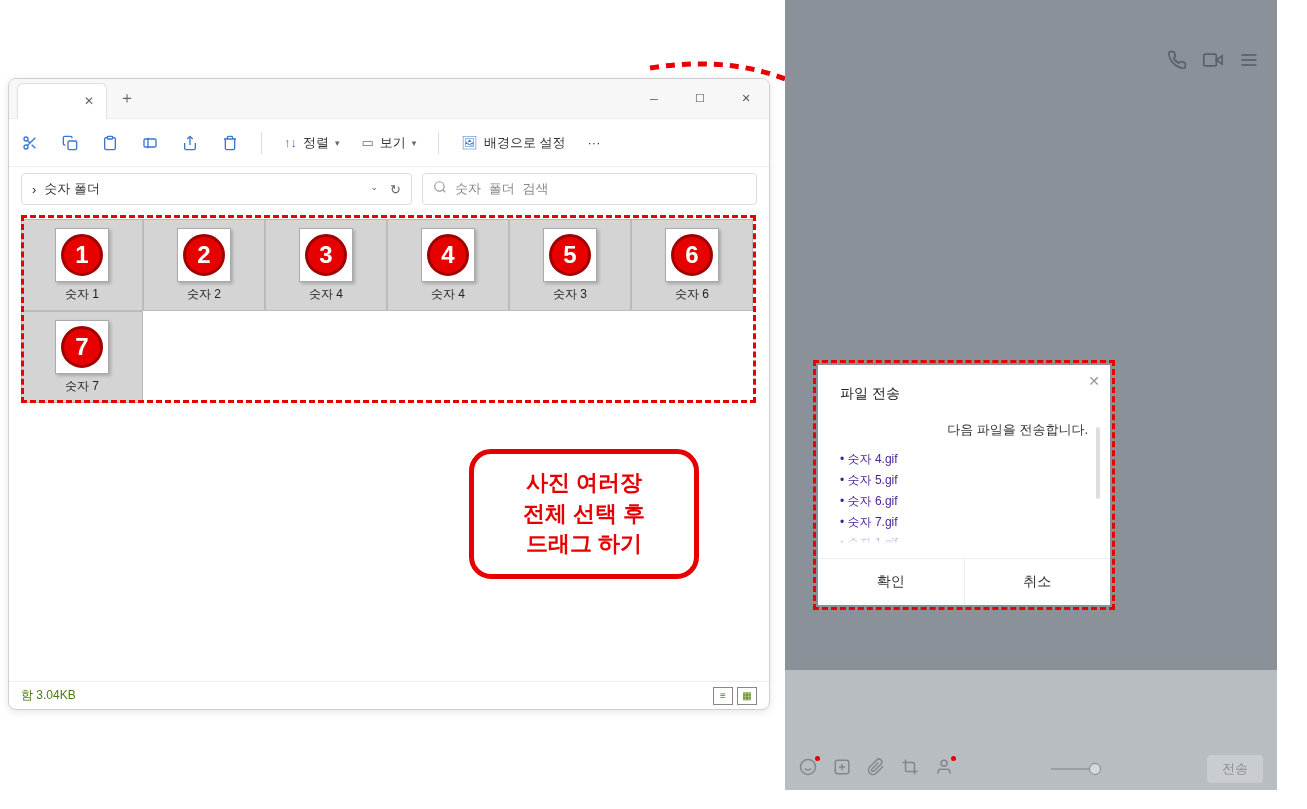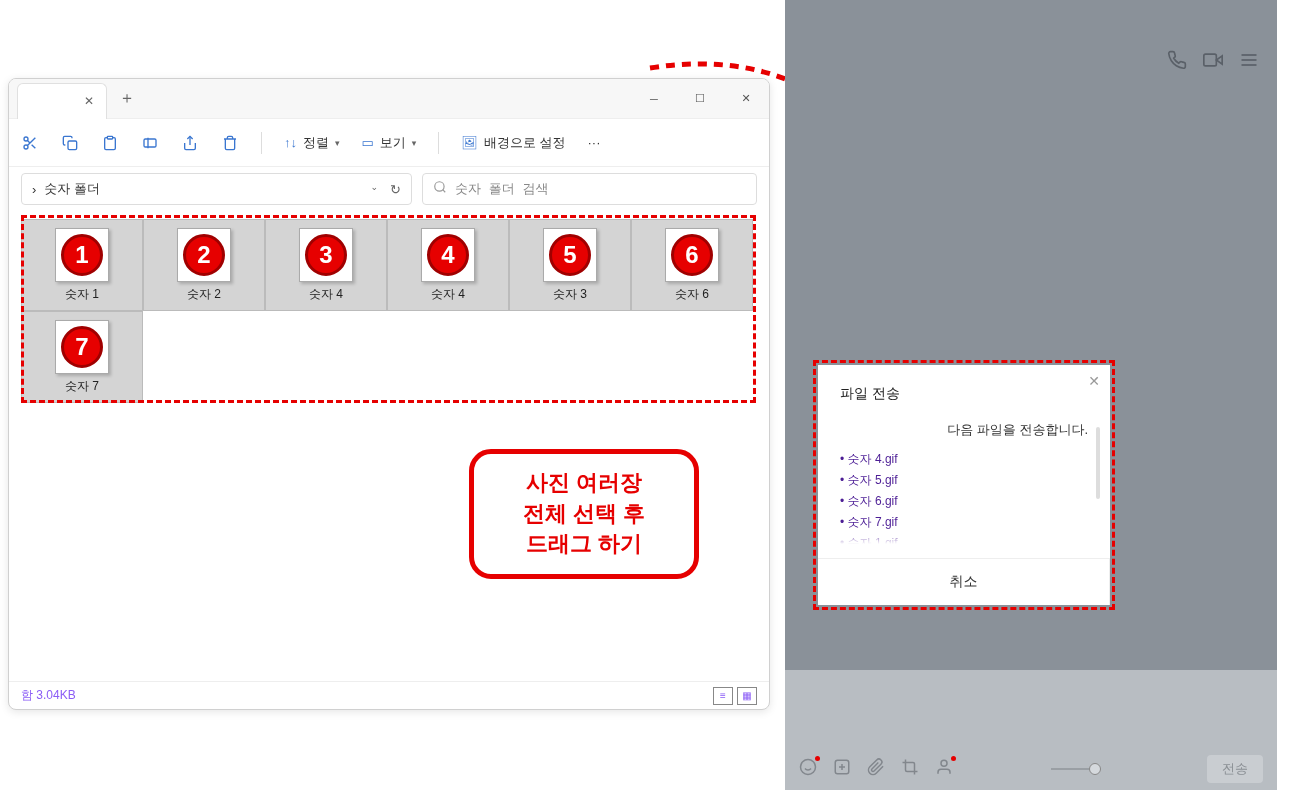--- a/index.html
+++ b/index.html
@@ -199,21 +199,21 @@
       position: absolute;
       bottom: 0;
       left: 0;
       right: 0;
       height: 28px;
       border-top: 1px solid #eee;
       display: flex;
       align-items: center;
       padding: 0 12px;
       font-size: 12px;
-      color: #8b5cf6;
+      color: #4d7c0f;
     }
     .view-icons {
       margin-left: auto;
       display: flex;
       gap: 4px;
     }
     .view-icons span {
       width: 20px;
       height: 18px;
       border: 1px solid #888;
@@ -610,20 +610,21 @@
           <div class="file-list" id="modal-file-list">
             <div class="file-list-item">숫자 4.gif</div>
               <div class="file-list-item">숫자 5.gif</div>
               <div class="file-list-item">숫자 6.gif</div>
               <div class="file-list-item">숫자 7.gif</div>
               <div class="file-list-item">숫자 1.gif</div>
               <div class="fade"></div>
           </div>
         </div>
         <div class="modal-buttons">
+          <div>확인</div>
           <div>취소</div>
         </div>
       </div>
     </div>
   </div>
 
   <div class="chat-footer">
     <div class="chat-input-area"></div>
     <div class="chat-toolbar">
       <span class="ticon dot-badge">

